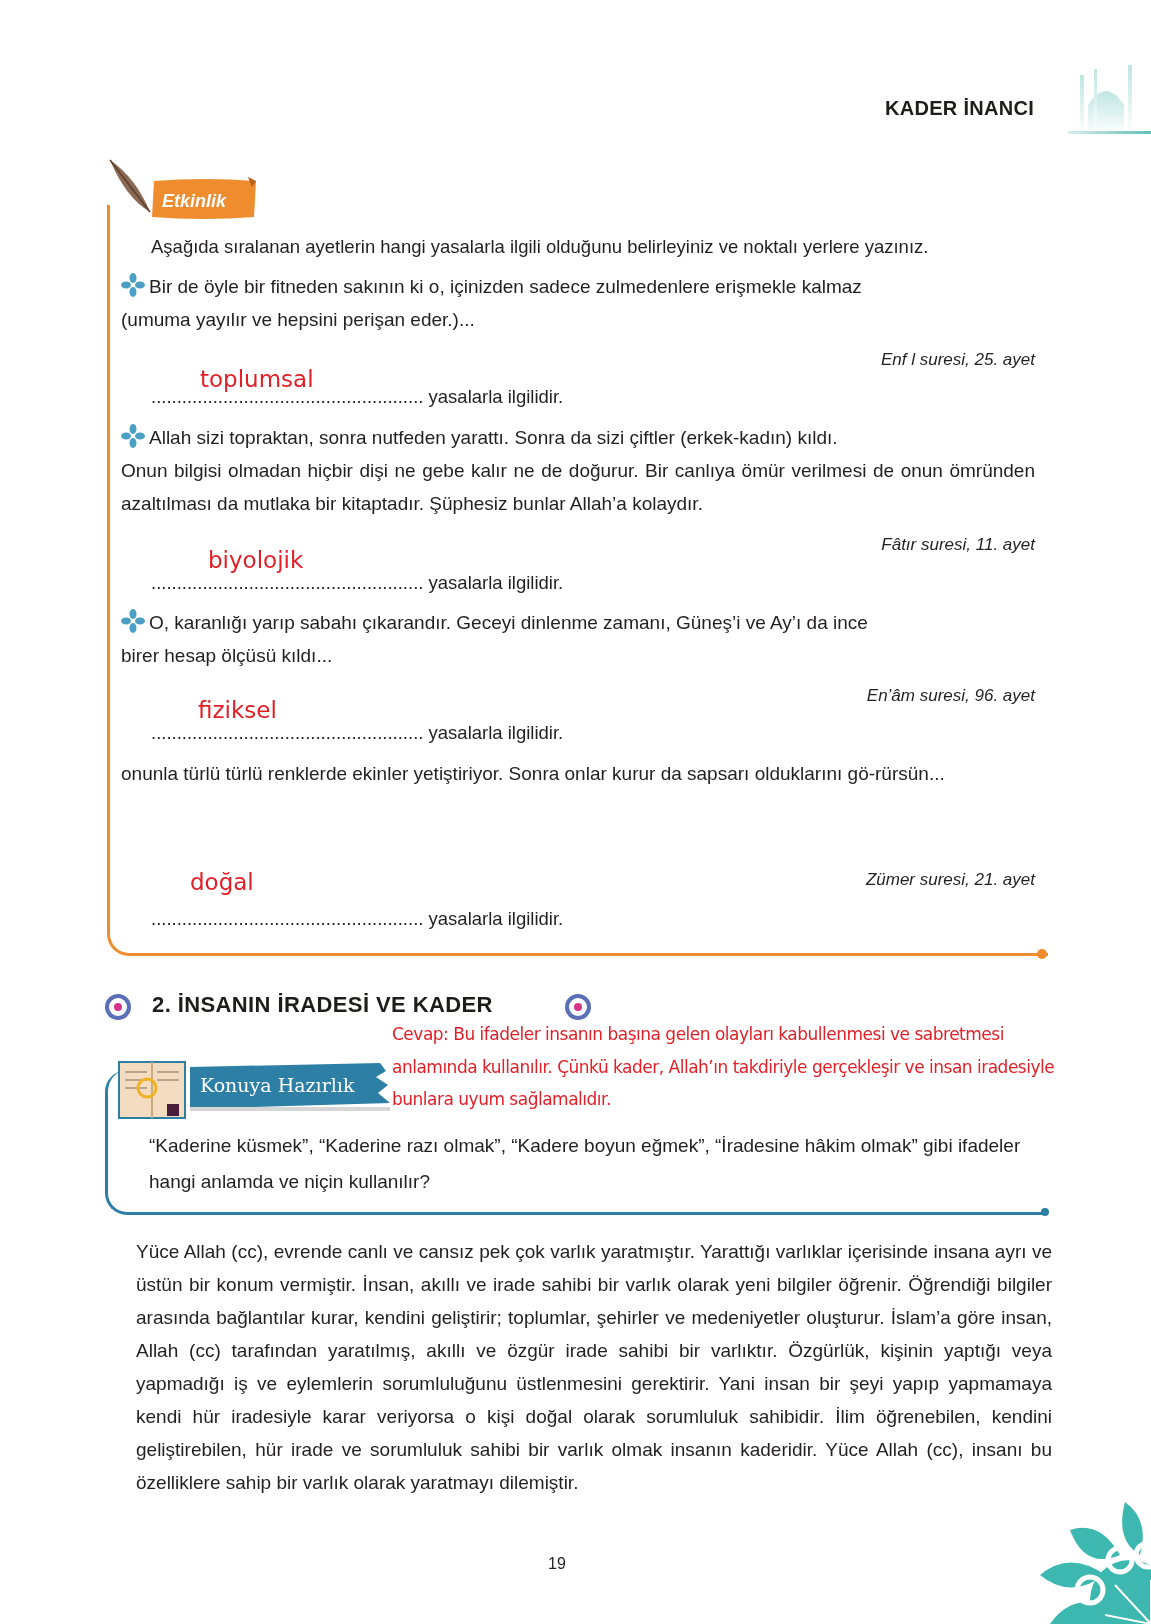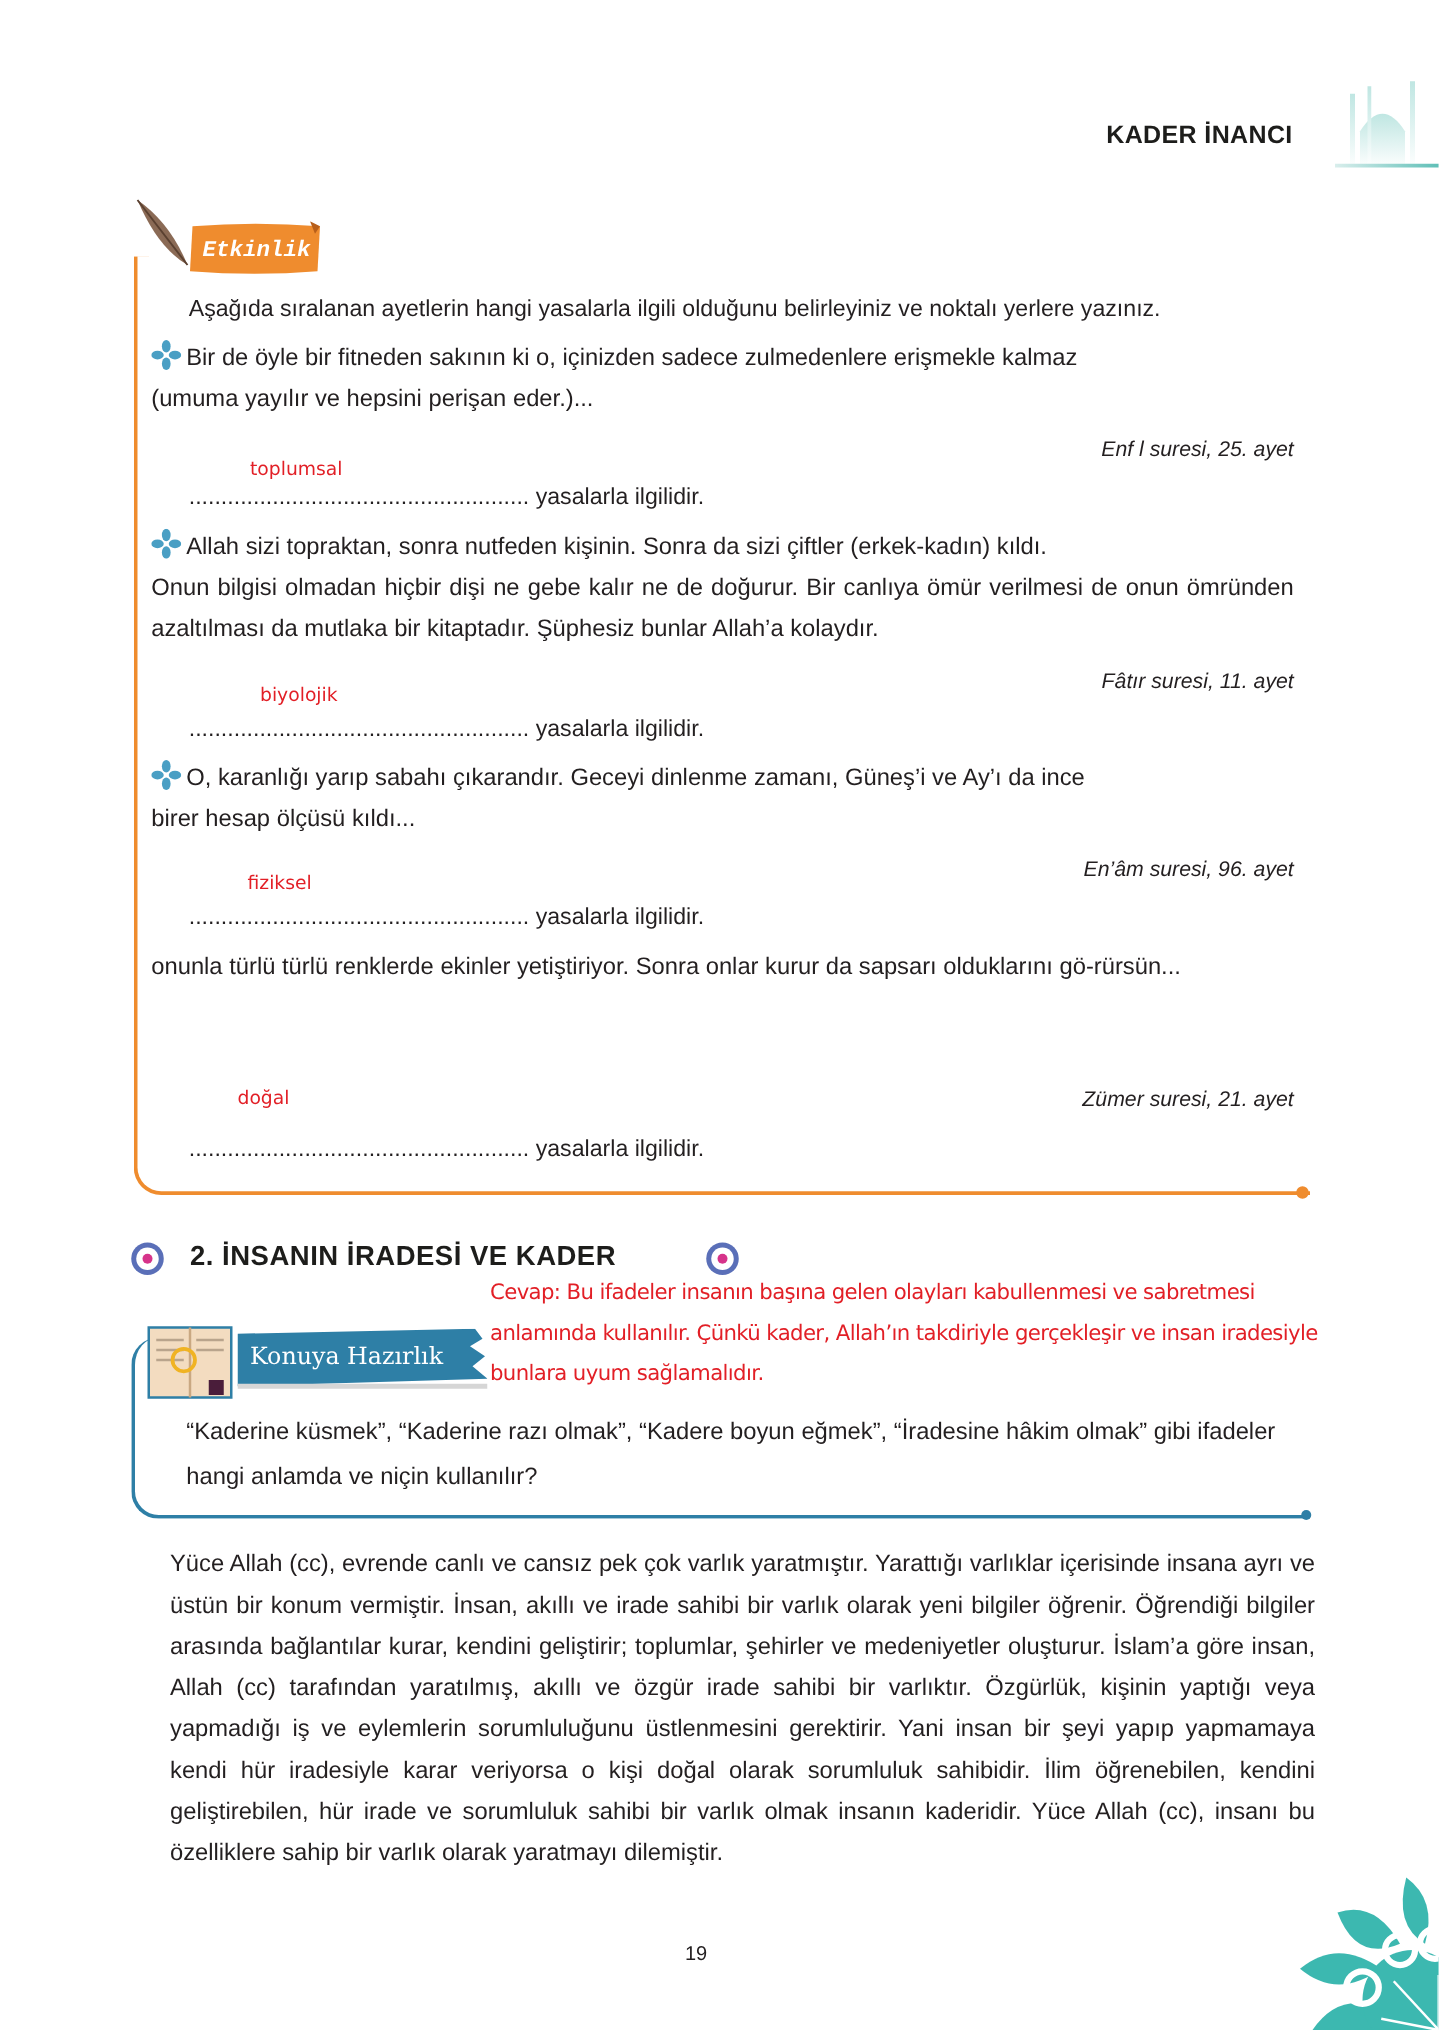--- a/index.html
+++ b/index.html
@@ -10,30 +10,30 @@
   
   .running-head { left:885px; top:97px; font-size:20px; font-weight:bold; letter-spacing:0.3px; color:#1d1d1b; }
   .head-line { left:1068px; top:131px; width:83px; height:3px; background:linear-gradient(90deg,#d9eeec,#5fbfb7); }
   .mosque { left:1070px; top:55px; width:81px; height:80px; }
 
   
   .activity-box { left:107px; top:205px; width:938px; height:748px;
     border-left:3px solid #ef8c2e; border-bottom:3px solid #ef8c2e; border-bottom-left-radius:22px; }
   .activity-dot { left:1037px; top:949px; width:10px; height:10px; border-radius:50%; background:#ef8c2e; }
   .etkinlik-banner { left:148px; top:177px; width:112px; height:44px; }
-  .etkinlik-label { left:162px; top:191px; font-family:Liberation Mono, monospace; font-style:italic; font-weight:bold;
+  .etkinlik-label { left:162px; top:191px; font-family:Liberation Sans, sans-serif; font-style:italic; font-weight:bold;
     font-size:18px; color:#ffffff; }
   .quill { left:106px; top:158px; width:60px; height:60px; }
 
   .p-intro { left:151px; top:236px; font-size:18.5px; }
   .verse { left:121px; width:914px; font-size:19px; font-weight:normal; line-height:33px; text-align:justify; }
   .verse .first { padding-left:30px; }
   .flower { display:inline-block; width:24px; height:24px; vertical-align:-4px; margin-right:4px; margin-left:-30px; }
   .ref { right:116px; font-size:17px; font-style:italic; }
-  .answer { font-size:15px; color:#e21f26; font-family:"DejaVu Sans", sans-serif; }
+  .answer { font-size:23px; color:#e21f26; font-family:"DejaVu Sans", sans-serif; }
   .fill-line { left:151px; font-size:18.5px; }
 
   
   .sec-flower { width:28px; height:28px; }
   .sec-title { left:152px; top:992px; font-size:22px; font-weight:bold; color:#1d1d1b; letter-spacing:0.4px; }
   .cevap { left:392px; top:1018px; width:700px; font-size:17px; line-height:32.5px; color:#e21f26; font-family:"DejaVu Sans", sans-serif; letter-spacing:-0.5px; }
 
   
   .kh-box { left:105px; top:1070px; width:940px; height:142px;
     border-left:3px solid #2e7fa6; border-bottom:3px solid #2e7fa6; border-bottom-left-radius:22px; border-top-left-radius:22px; border-top:none; }
@@ -99,21 +99,21 @@
 <div class="abs fill-line" style="top:386px;">..................................................... yasalarla ilgilidir.</div>
 
 <div class="abs verse" style="top:421px;">
   <div class="first"><svg class="flower" viewBox="0 0 24 24">
         <g fill="#4a9fc4">
           <ellipse cx="12" cy="5" rx="3.5" ry="5"></ellipse>
           <ellipse cx="12" cy="19" rx="3.5" ry="5"></ellipse>
           <ellipse cx="5" cy="12" rx="5" ry="3.5"></ellipse>
           <ellipse cx="19" cy="12" rx="5" ry="3.5"></ellipse>
         </g>
-      </svg><span>Allah sizi topraktan, sonra nutfeden kişinin. Sonra da sizi çiftler (erkek-kadın) kıldı.</span></div>
+      </svg><span>Allah sizi topraktan, sonra nutfeden yarattı. Sonra da sizi çiftler (erkek-kadın) kıldı.</span></div>
   <div>Onun bilgisi olmadan hiçbir dişi ne gebe kalır ne de doğurur. Bir canlıya ömür verilmesi de onun ömründen azaltılması da mutlaka bir kitaptadır. Şüphesiz bunlar Allah’a kolaydır.</div>
 </div>
 <div class="abs ref" style="top:535px;">Fâtır suresi, 11. ayet</div>
 <div class="abs answer" style="left:208px; top:547px;">biyolojik</div>
 <div class="abs fill-line" style="top:572px;">..................................................... yasalarla ilgilidir.</div>
 
 <div class="abs verse" style="top:606px;">
   <div class="first"><svg class="flower" viewBox="0 0 24 24">
         <g fill="#4a9fc4">
           <ellipse cx="12" cy="5" rx="3.5" ry="5"></ellipse>

